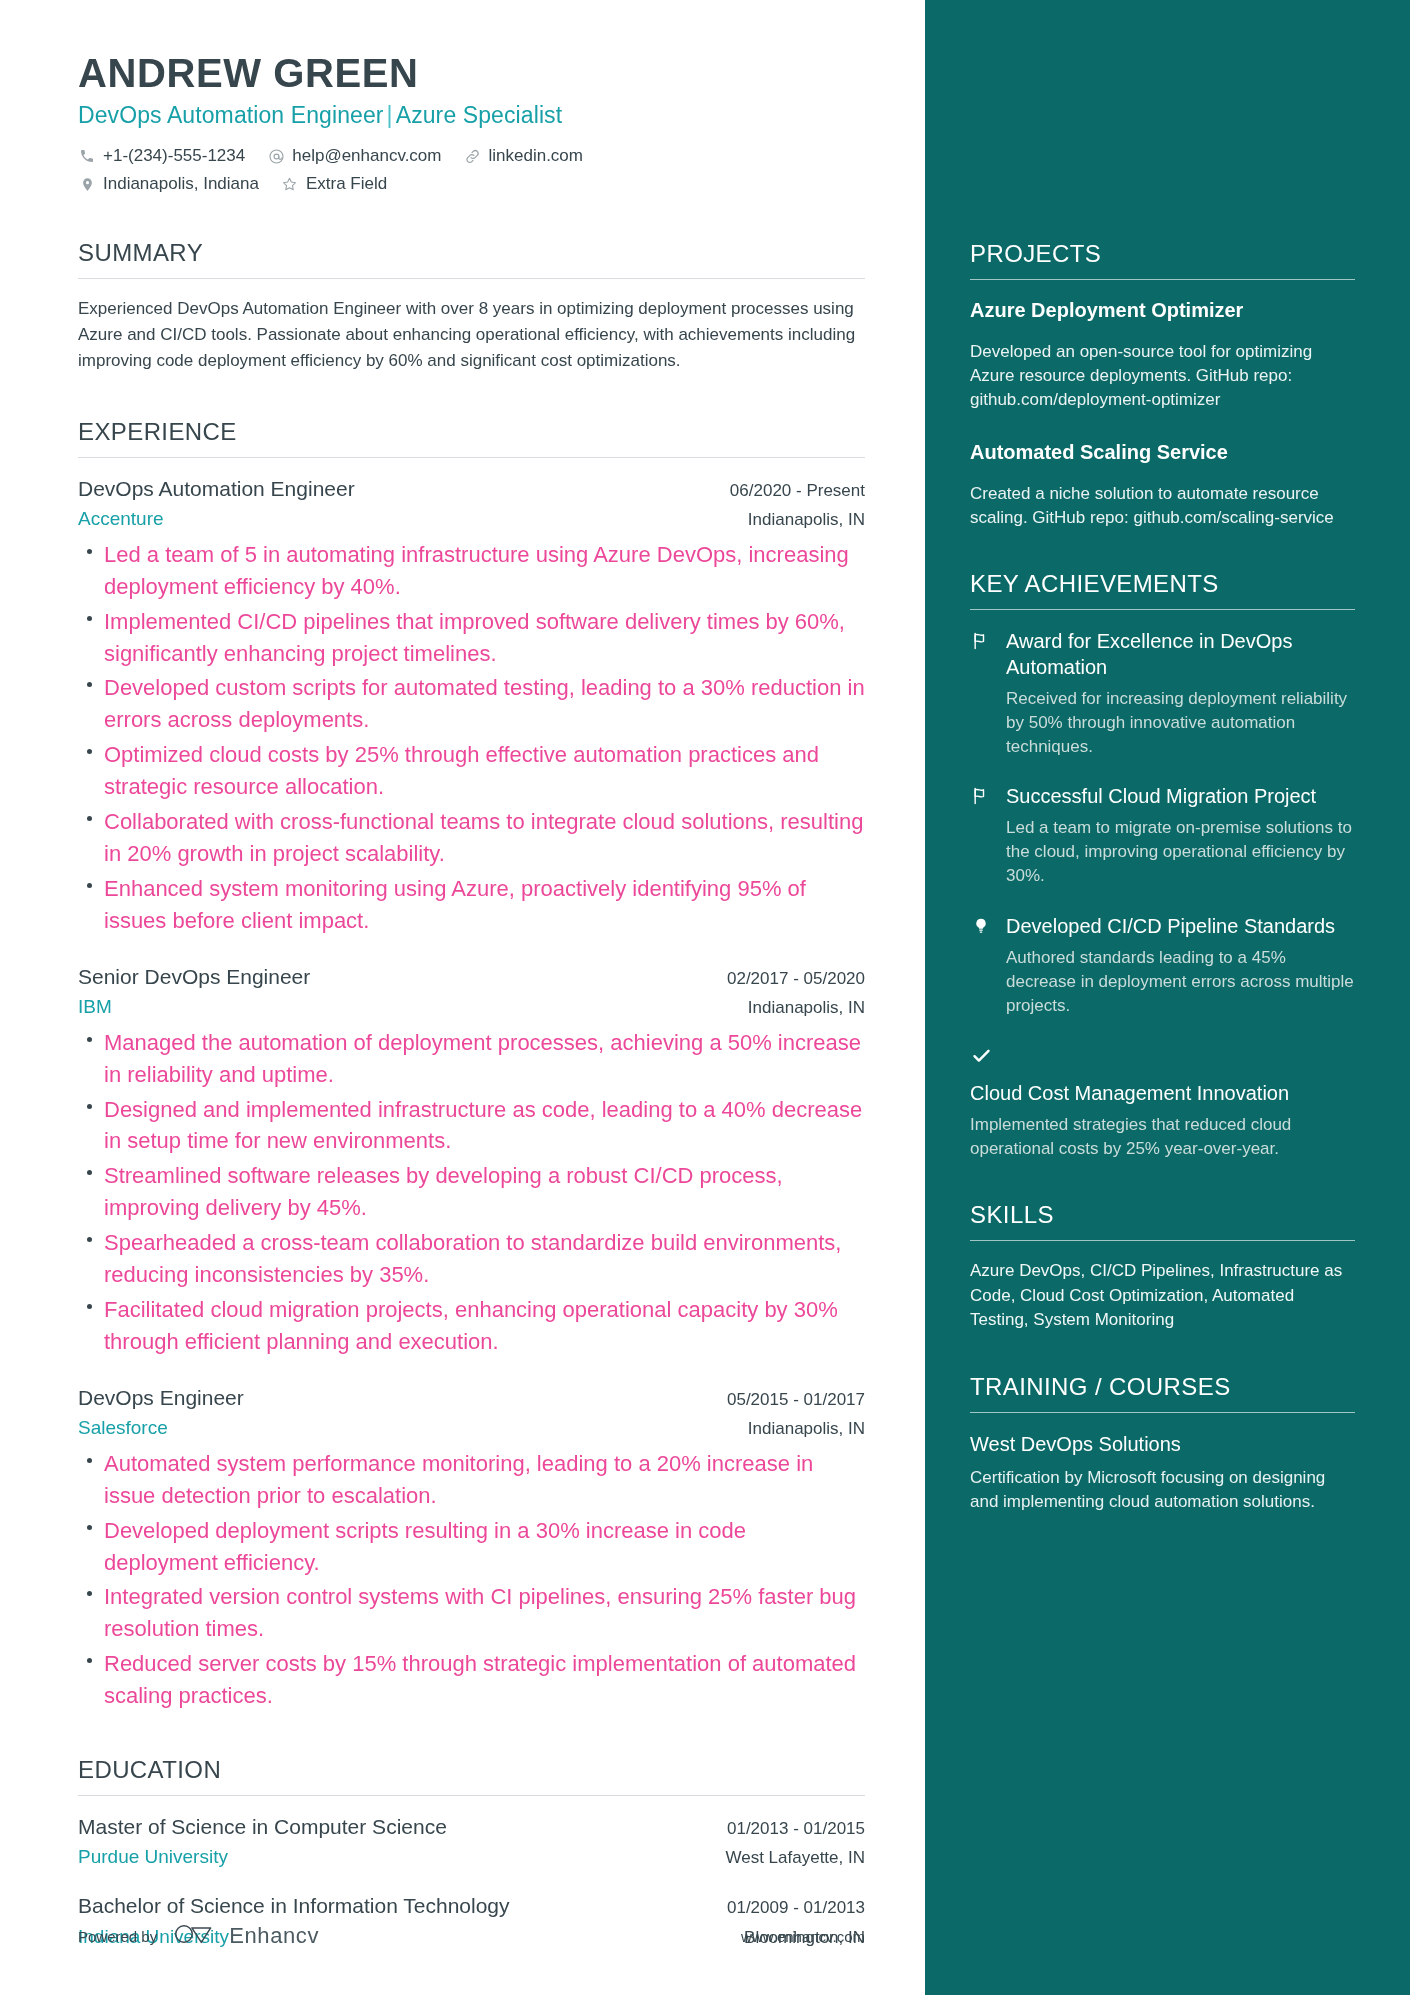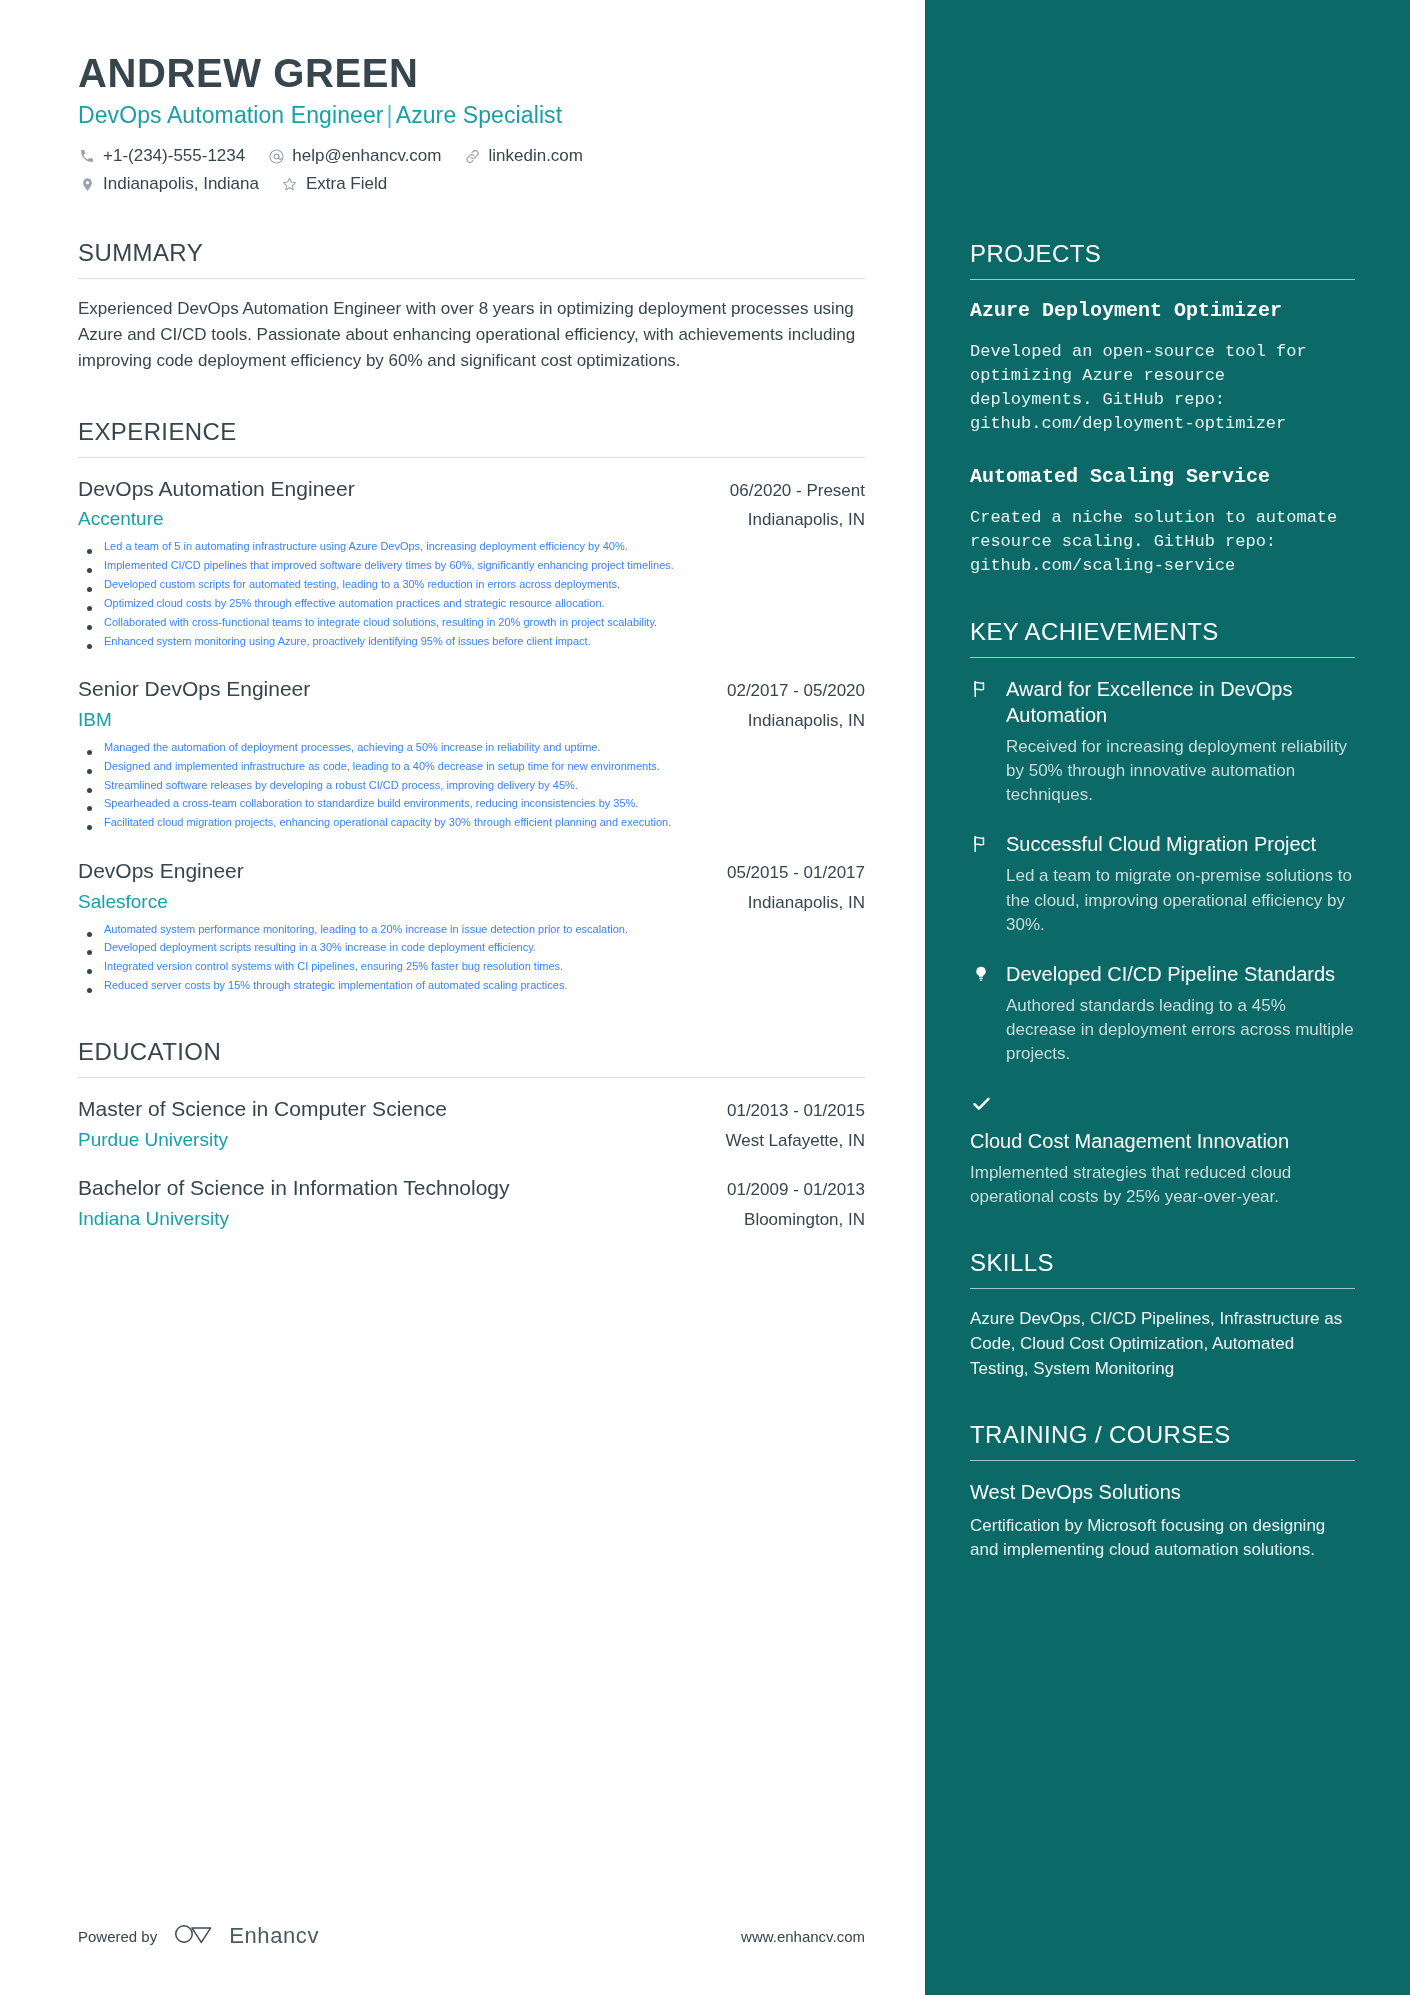--- a/index.html
+++ b/index.html
@@ -131,23 +131,23 @@
   }
 
   ul.bullets {
     list-style: none;
     padding-left: 0;
     margin: 0;
   }
   ul.bullets li {
     position: relative;
     padding-left: 26px;
-    font-size: 11px;
+    font-size: 22px;
     line-height: 1.45;
-    color: #3b82f6;
+    color: #ec4899;
     margin-bottom: 3px;
   }
   ul.bullets li::before {
     content: "";
     position: absolute;
     left: 9px;
     top: 10px;
     width: 5px;
     height: 5px;
     background: #37464d;
@@ -210,21 +210,21 @@
     color: #ffffff;
     padding-bottom: 11px;
   }
   .sb-rule {
     height: 1px;
     background: rgba(255,255,255,0.62);
     width: 100%;
     margin-bottom: 18px;
   }
 
-  .proj { margin-bottom: 28px; font-family: Liberation Mono, monospace; }
+  .proj { margin-bottom: 28px; }
   .proj:last-child { margin-bottom: 0; }
   .proj-name {
     font-size: 20px;
     font-weight: bold;
     line-height: 1.28;
     color: #ffffff;
     margin-bottom: 16px;
   }
   .proj-desc {
     font-size: 17px;

